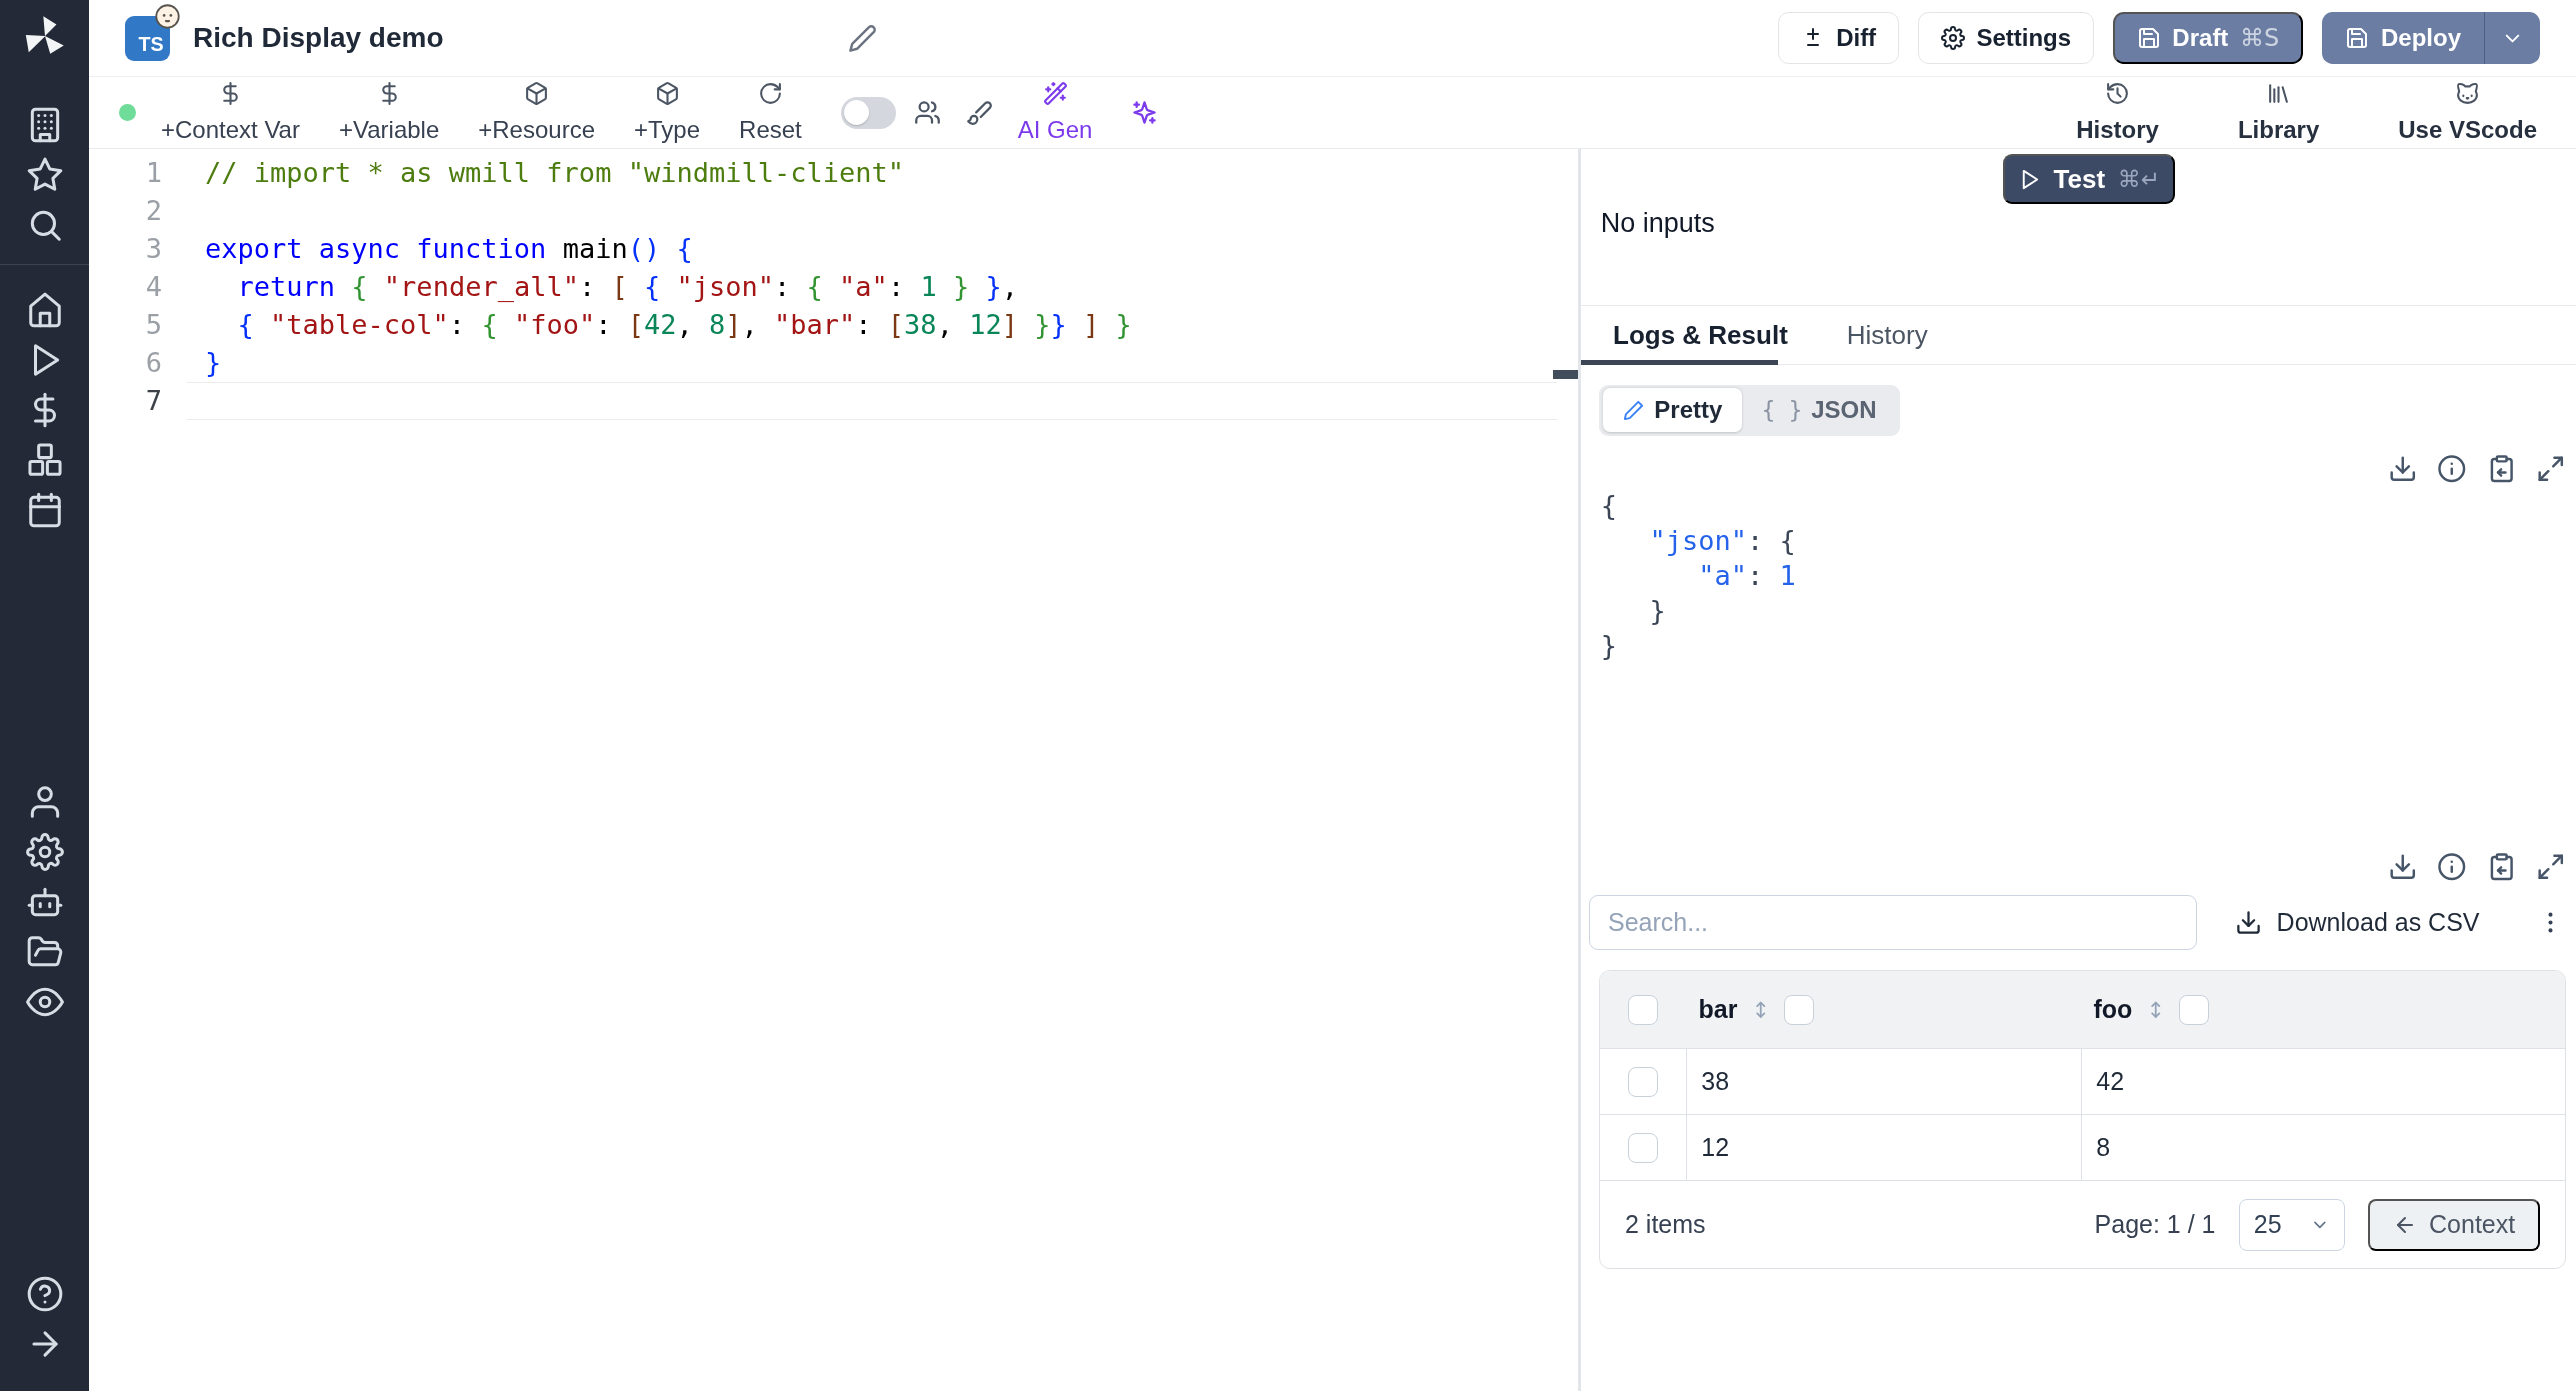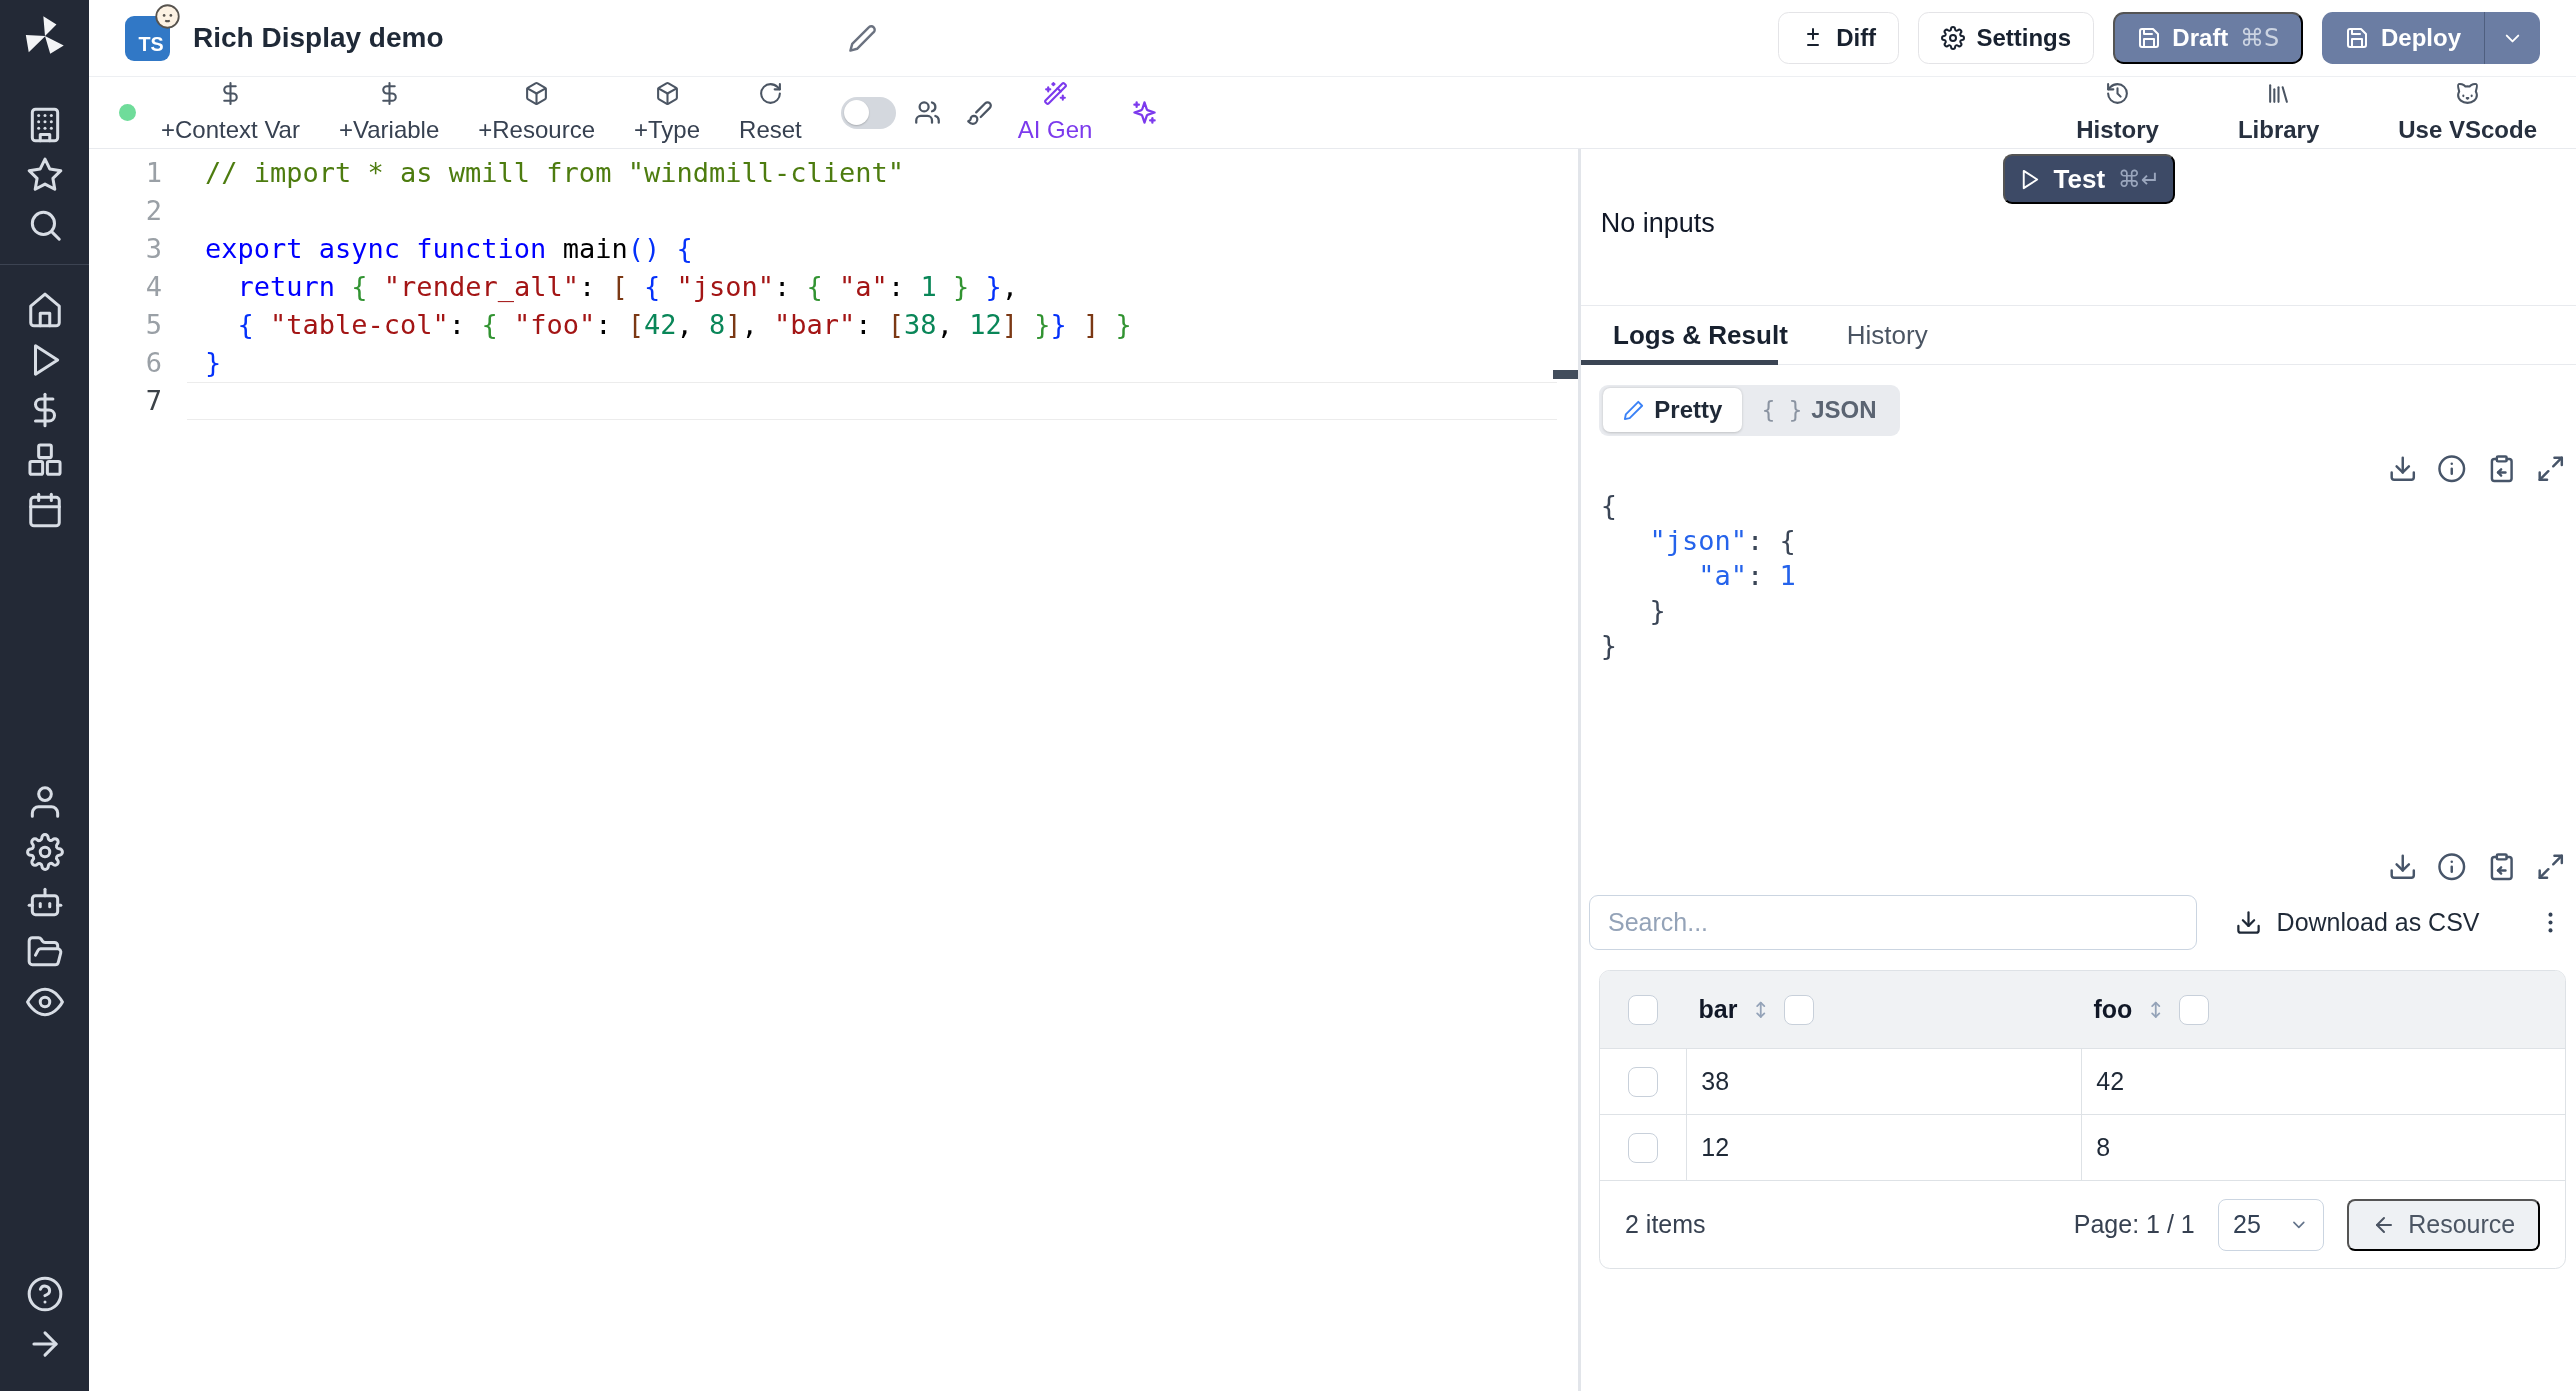--- a/index.html
+++ b/index.html
@@ -702,21 +702,21 @@
                 <div class="page-size">
                   <span>25</span>
                   <svg class="icon" viewBox="0 0 22 22" width="19.7" height="19.7">
                       <use href="#i-chevron-down"></use>
                     </svg>
                 </div>
                 <button class="prev-btn">
                   <svg class="icon" viewBox="0 0 27 27" width="24" height="24">
                       <use href="#i-arrow-left"></use>
                     </svg>
-                  <span>Resource</span>
+                  <span>Context</span>
                 </button>
               </div>
             </div>
           </div>
         </div>
       </aside>
     </div>
   </div>
 </div>
 

